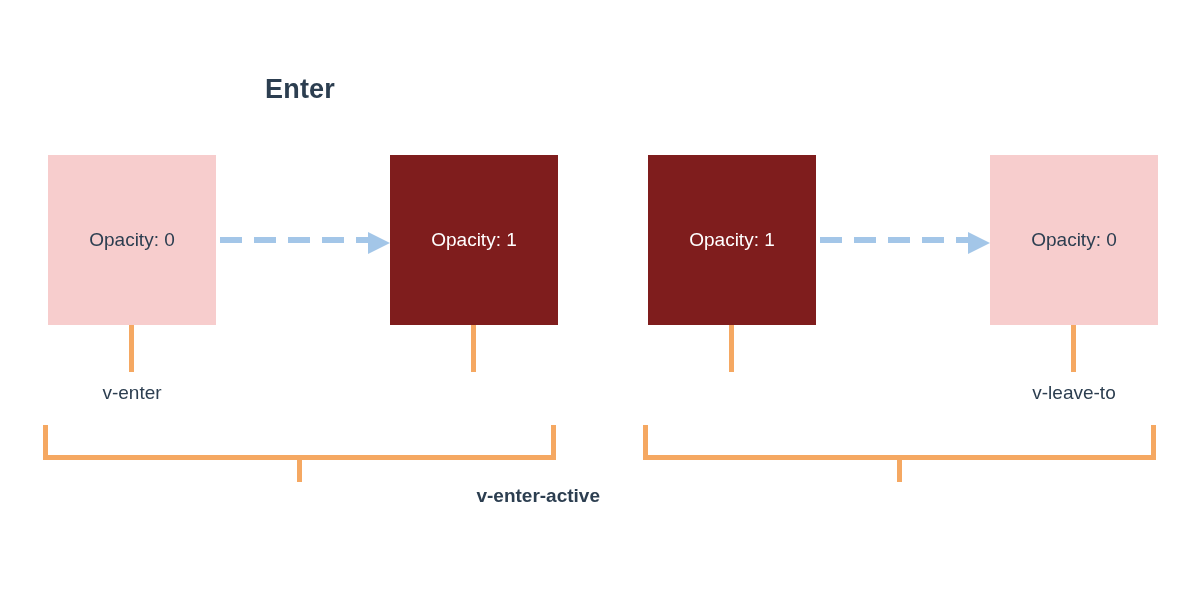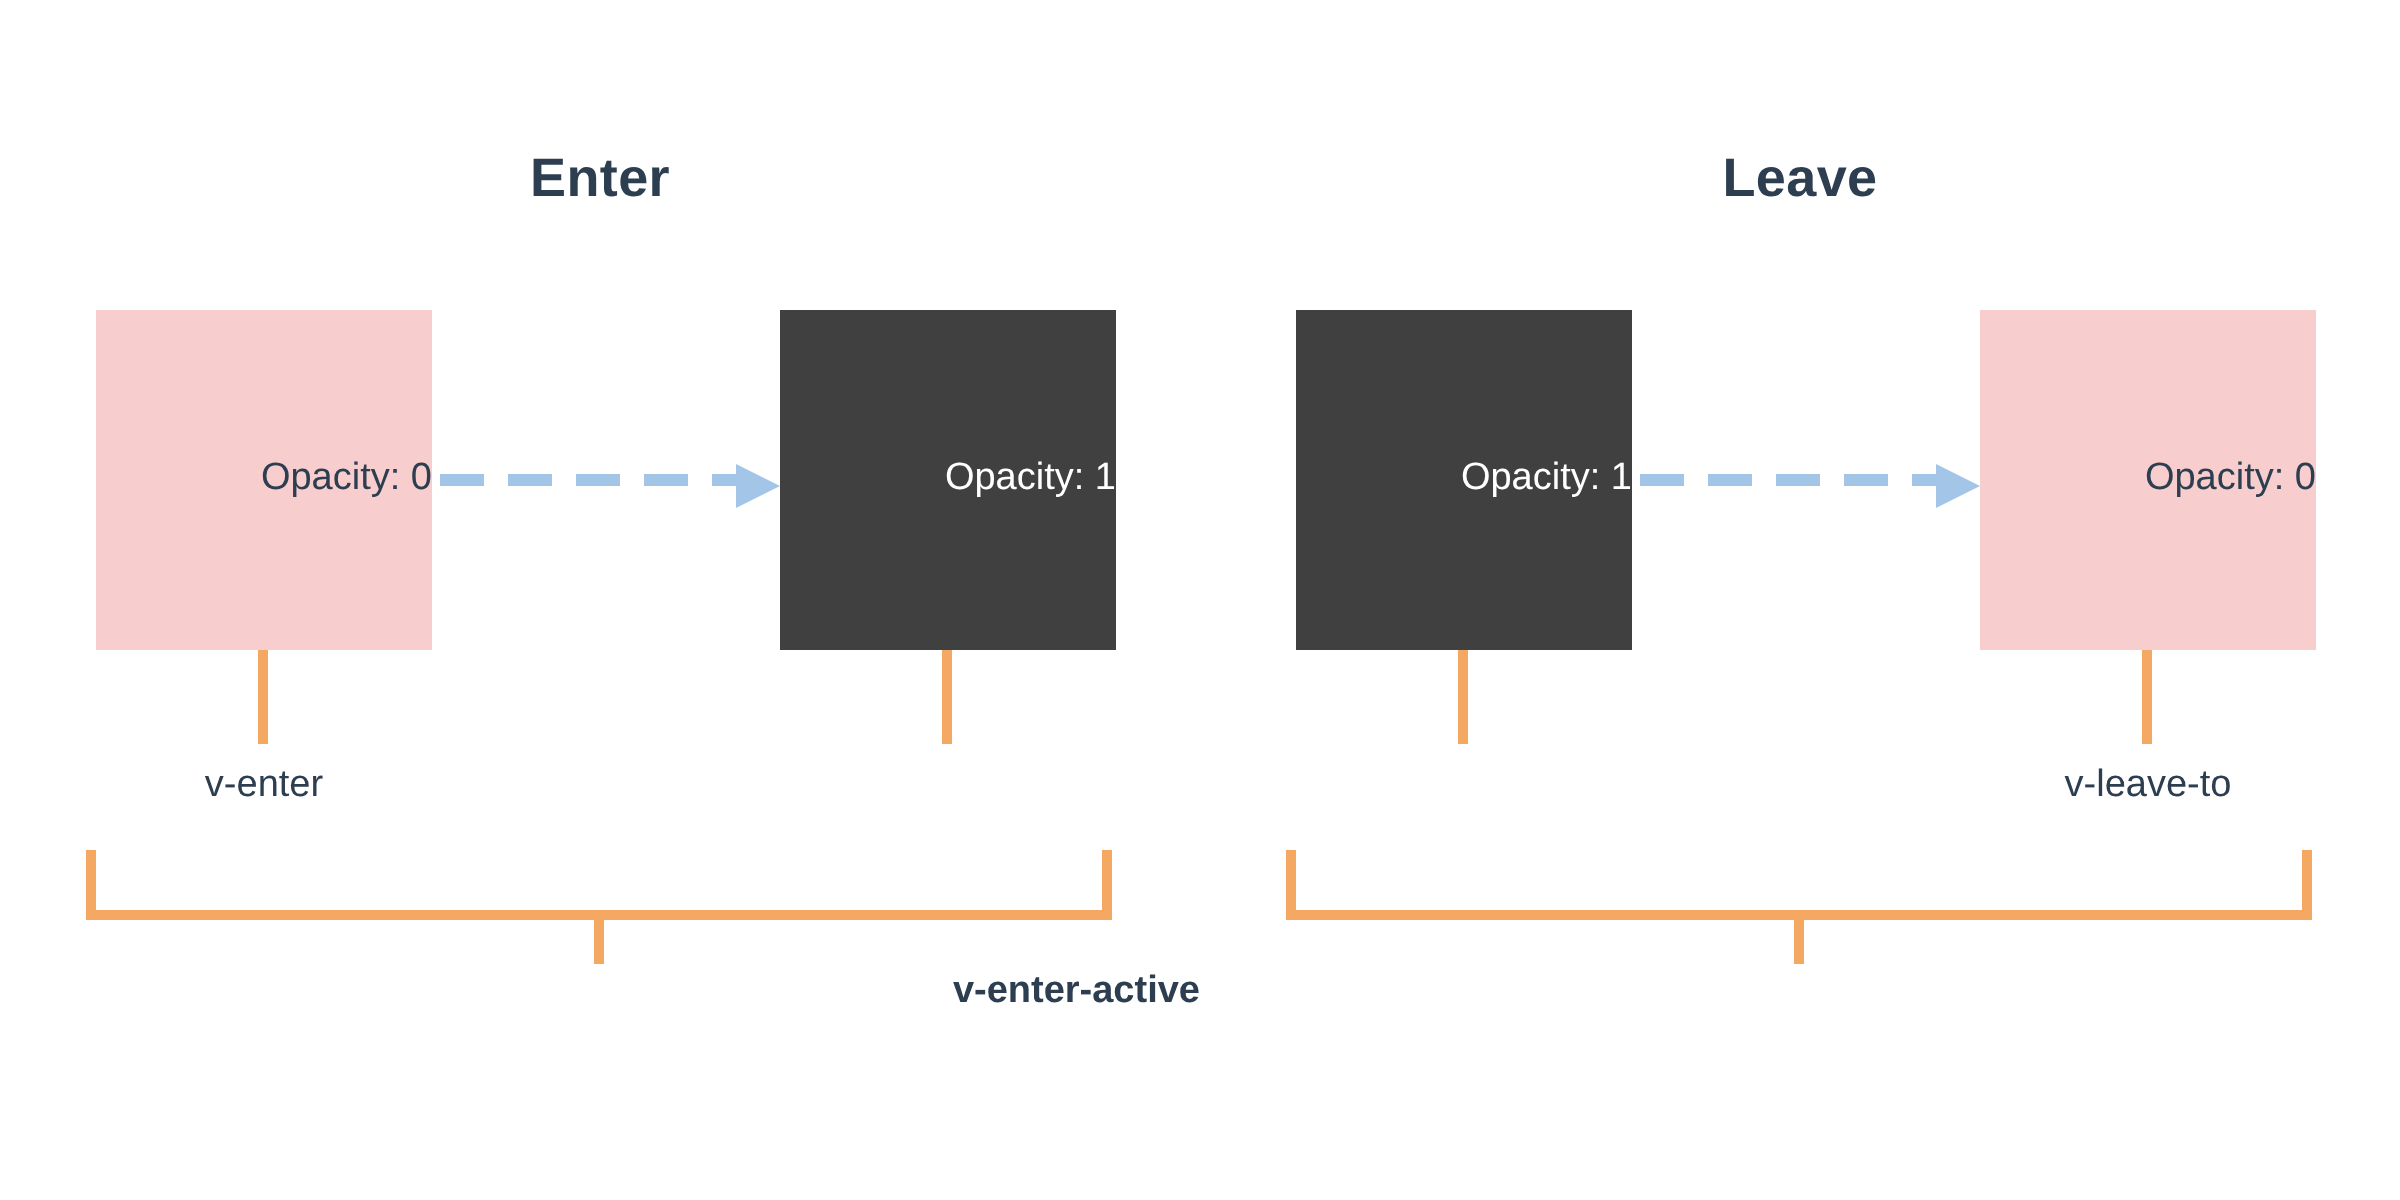--- a/index.html
+++ b/index.html
@@ -46,29 +46,29 @@
     position: absolute;
     top: 155px;
     width: 168px;
     height: 170px;
     box-sizing: border-box;
   }
   .state-box.left  { left: 48px; }
   .state-box.right { left: 390px; }
 
   .state-box.tint-light { background: #F7CDCD; }
-  .state-box.tint-solid { background: #404040; }
+  .state-box.tint-solid { background: #7f1d1d; }
 
   .state-label {
     position: absolute;
     left: 0;
     right: 0;
     top: 50%;
     transform: translateY(-50%);
-    text-align: right;
+    text-align: center;
     font-size: 19px;
     line-height: 1.1;
     font-weight: normal;
   }
   .state-box.tint-light .state-label { color: #2c3e50; }
   .state-box.tint-solid .state-label { color: #ffffff; }
 
   
   .arrow {
     position: absolute;
@@ -182,21 +182,20 @@
 
     <div class="class-label left">v-enter</div>
 
     <div class="bracket"></div>
     <div class="bracket-stem"></div>
     <div class="bracket-label">v-enter-active</div>
   </div>
 
   <div class="panel leave">
 
-    <div class="panel-title">Leave</div>
 
     <div class="state-box left tint-solid">
       <div class="state-label">Opacity: 1</div>
     </div>
 
     <div class="arrow">
       <div class="arrow-line"></div>
       <div class="arrow-head"></div>
     </div>
 

